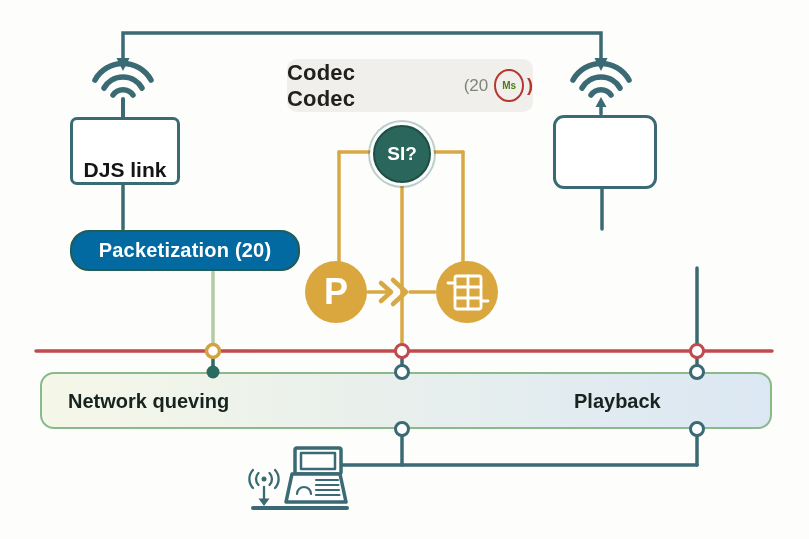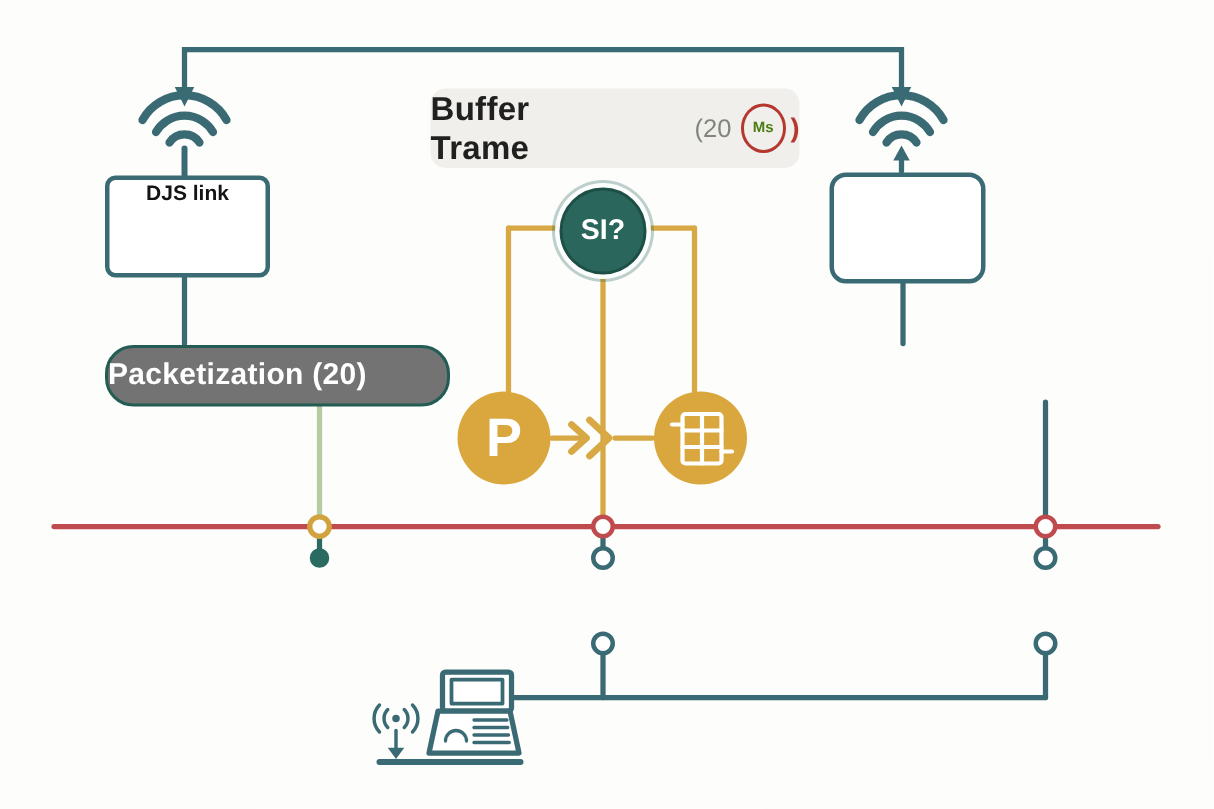--- a/index.html
+++ b/index.html
@@ -21,31 +21,31 @@
   #header-ms{
     display:inline-flex;align-items:center;justify-content:center;
     width:29px;height:29px;border:2.5px solid #b5372e;border-radius:50%;
     color:#4d7c0f;font-size:10px;font-weight:700;
   }
   #header-close{font-size:18px;font-weight:700;color:#b5372e;margin-left:-3px;}
   
   #djs-box{
     left:70px;top:117px;width:104px;height:62px;background:#fff;
     border:3px solid #3a6a73;border-radius:7px;
-    display:flex;align-items:flex-start;justify-content:center;
-    font-size:14px;font-weight:700;color:#141414;
+    display:flex;align-items:flex-end;justify-content:center;
+    font-size:21px;font-weight:700;color:#141414;
   }
   #clock-box{
     left:553px;top:115px;width:98px;height:68px;background:#fff;
     border:3px solid #3a6a73;border-radius:11px;
   }
   
   .badge{
-    height:37px;background:#737373;border:2px solid #225c52;border-radius:19px;
-    display:flex;align-items:center;justify-content:flex-start;
+    height:37px;background:#0369a1;border:2px solid #225c52;border-radius:19px;
+    display:flex;align-items:center;justify-content:center;
     color:#fff;font-size:20px;font-weight:700;letter-spacing:.2px;
   }
   #badge-packetization{left:70px;top:230px;width:226px;}
   #badge-jitter{left:540px;top:230px;width:231px;}
   
   #sip-circle{
     left:373px;top:125px;width:54px;height:54px;border-radius:50%;
     background:#2a665c;border:2px solid #1e4f47;
     box-shadow:0 0 0 3px rgba(255,255,255,.95),0 0 0 5px rgba(42,102,92,.30);
     display:flex;align-items:center;justify-content:center;
@@ -60,20 +60,24 @@
   #band-left-label{position:absolute;left:26px;top:50%;transform:translateY(-50%);
     font-size:20px;font-weight:700;color:#16231f;}
   #band-right-label{position:absolute;left:532px;top:50%;transform:translateY(-50%);
     font-size:20px;font-weight:700;color:#16231f;}
 </style>
 </head>
 <body>
 
 <div id="stage">
 
+  <div id="band" class="abs">
+    <span id="band-left-label">Network queving</span>
+    <span id="band-right-label">Playback</span>
+  </div>
 
   <svg id="wires" width="809" height="539" viewBox="0 0 809 539">
 
     <g stroke="#3a6a73" stroke-width="3.5" fill="none" stroke-linecap="round">
       <path d="M123,60 V33 H601 V60"></path>
     </g>
     <polygon points="116.5,58 129.5,58 123,71" fill="#3a6a73"></polygon>
     <polygon points="594.5,58 607.5,58 601,71" fill="#3a6a73"></polygon>
 
     <g transform="translate(123,82)" stroke="#3a6a73" stroke-width="5.5" fill="none" stroke-linecap="round">
@@ -190,21 +194,21 @@
       <path d="M253,470 a13 13 0 0 0 0,18"></path>
       <path d="M269.5,473 a8.5 8.5 0 0 1 0,12"></path>
       <path d="M275,470 a13 13 0 0 1 0,18"></path>
       <path d="M264,487 V499"></path>
     </g>
     <polygon points="258.5,498.5 269.5,498.5 264,506" fill="#3a6a73"></polygon>
     <path d="M253,508 H347" stroke="#3a6a73" stroke-width="4" stroke-linecap="round" fill="none"></path>
   </svg>
 
   <div id="header-pill" class="abs hbox">
-    <span id="header-title">Buffer Trame</span>
+    <span id="header-title">Codec Codec</span>
     <span id="header-paren">(20</span>
     <span id="header-ms">Ms</span>
     <span id="header-close">)</span>
   </div>
 
   <div id="djs-box" class="abs hbox">
     <span>DJS link</span>
   </div>
 
   <div id="clock-box" class="abs hbox"></div>

